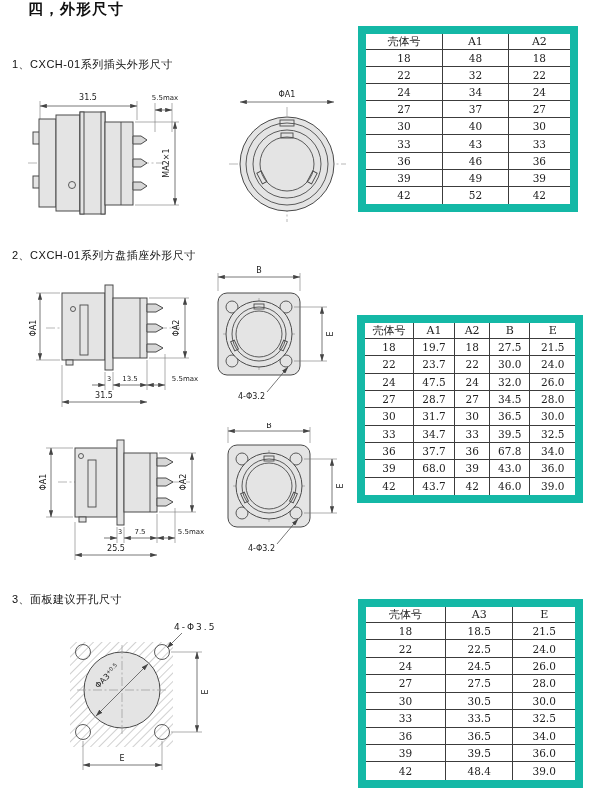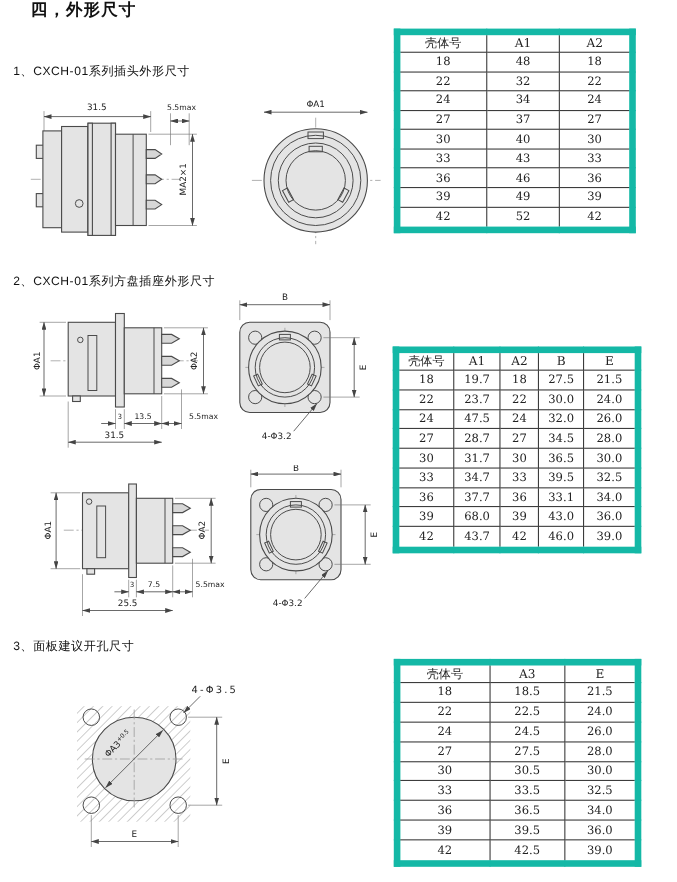--- a/index.html
+++ b/index.html
@@ -1,25 +1,25 @@
 <!DOCTYPE html>
 <html><head>
 <meta charset="utf-8">
 <style>
   html,body{margin:0;padding:0;background:#fff;}
   body{width:615px;height:802px;position:relative;font-family:"Liberation Sans","DejaVu Sans",sans-serif;color:#111;overflow:hidden;}
   .abs{position:absolute;}
   .page-title{left:28px;top:0;font-size:15px;font-weight:bold;letter-spacing:1px;}
   .sec-head{left:12px;font-size:11px;letter-spacing:0.5px;}
-  #sec1{top:57px;text-align:right;} #sec2{top:248px;text-align:right;} #sec3{top:580px;}
+  #sec1{top:57px;text-align:right;} #sec2{top:248px;text-align:right;} #sec3{top:592px;}
   .tblwrap{border:0;}
   #t1{left:358px;top:26px;width:220px;height:186px;}
   #t2{left:357px;top:315px;width:226px;height:188px;}
   #t3{left:358px;top:599px;width:225px;height:189px;}
-  table.dtable{border-collapse:collapse;table-layout:fixed;width:100%;height:100%;border:6px solid #14b8a6;}
+  table.dtable{border-collapse:collapse;table-layout:fixed;width:100%;height:100%;border:8px solid #14b8a6;}
   table.dtable th,table.dtable td{border:1px solid #3c3c3c;text-align:center;vertical-align:middle;
     font-family:"DejaVu Serif","Liberation Serif",serif;font-size:10.5px;font-weight:normal;padding:0;color:#222;}
   table.dtable th{font-size:11px;}
   
   .ol{stroke:#4a4a4a;stroke-width:1;fill:#e4e4e4;}
   .ol2{fill:#d7d7d7;}
   .ln{stroke:#4a4a4a;stroke-width:0.9;fill:none;}
   .dim{stroke:#555;stroke-width:0.8;fill:none;}
   .ext{stroke:#777;stroke-width:0.6;fill:none;}
   .cl{stroke:#999;stroke-width:0.7;fill:none;stroke-dasharray:9 2.5 2 2.5;}
@@ -287,21 +287,21 @@
           <td>33</td>
           <td>34.7</td>
           <td>33</td>
           <td>39.5</td>
           <td>32.5</td>
         </tr>
         <tr>
           <td>36</td>
           <td>37.7</td>
           <td>36</td>
-          <td>33.1</td>
+          <td>67.8</td>
           <td>34.0</td>
         </tr>
         <tr>
           <td>39</td>
           <td>68.0</td>
           <td>39</td>
           <td>43.0</td>
           <td>36.0</td>
         </tr>
         <tr>
@@ -453,18 +453,18 @@
           <td>36.5</td>
           <td>34.0</td>
         </tr>
         <tr>
           <td>39</td>
           <td>39.5</td>
           <td>36.0</td>
         </tr>
         <tr>
           <td>42</td>
-          <td>42.5</td>
+          <td>48.4</td>
           <td>39.0</td>
         </tr>
       </tbody>
     </table>
 </div>
 
 </body></html>

